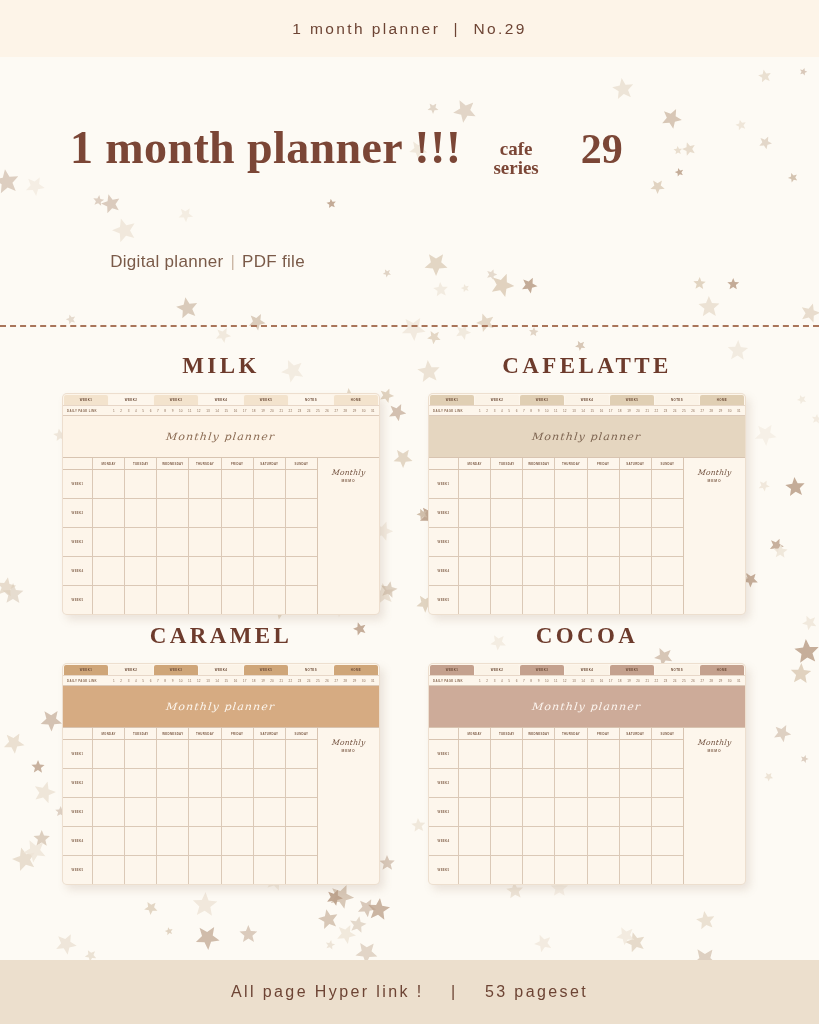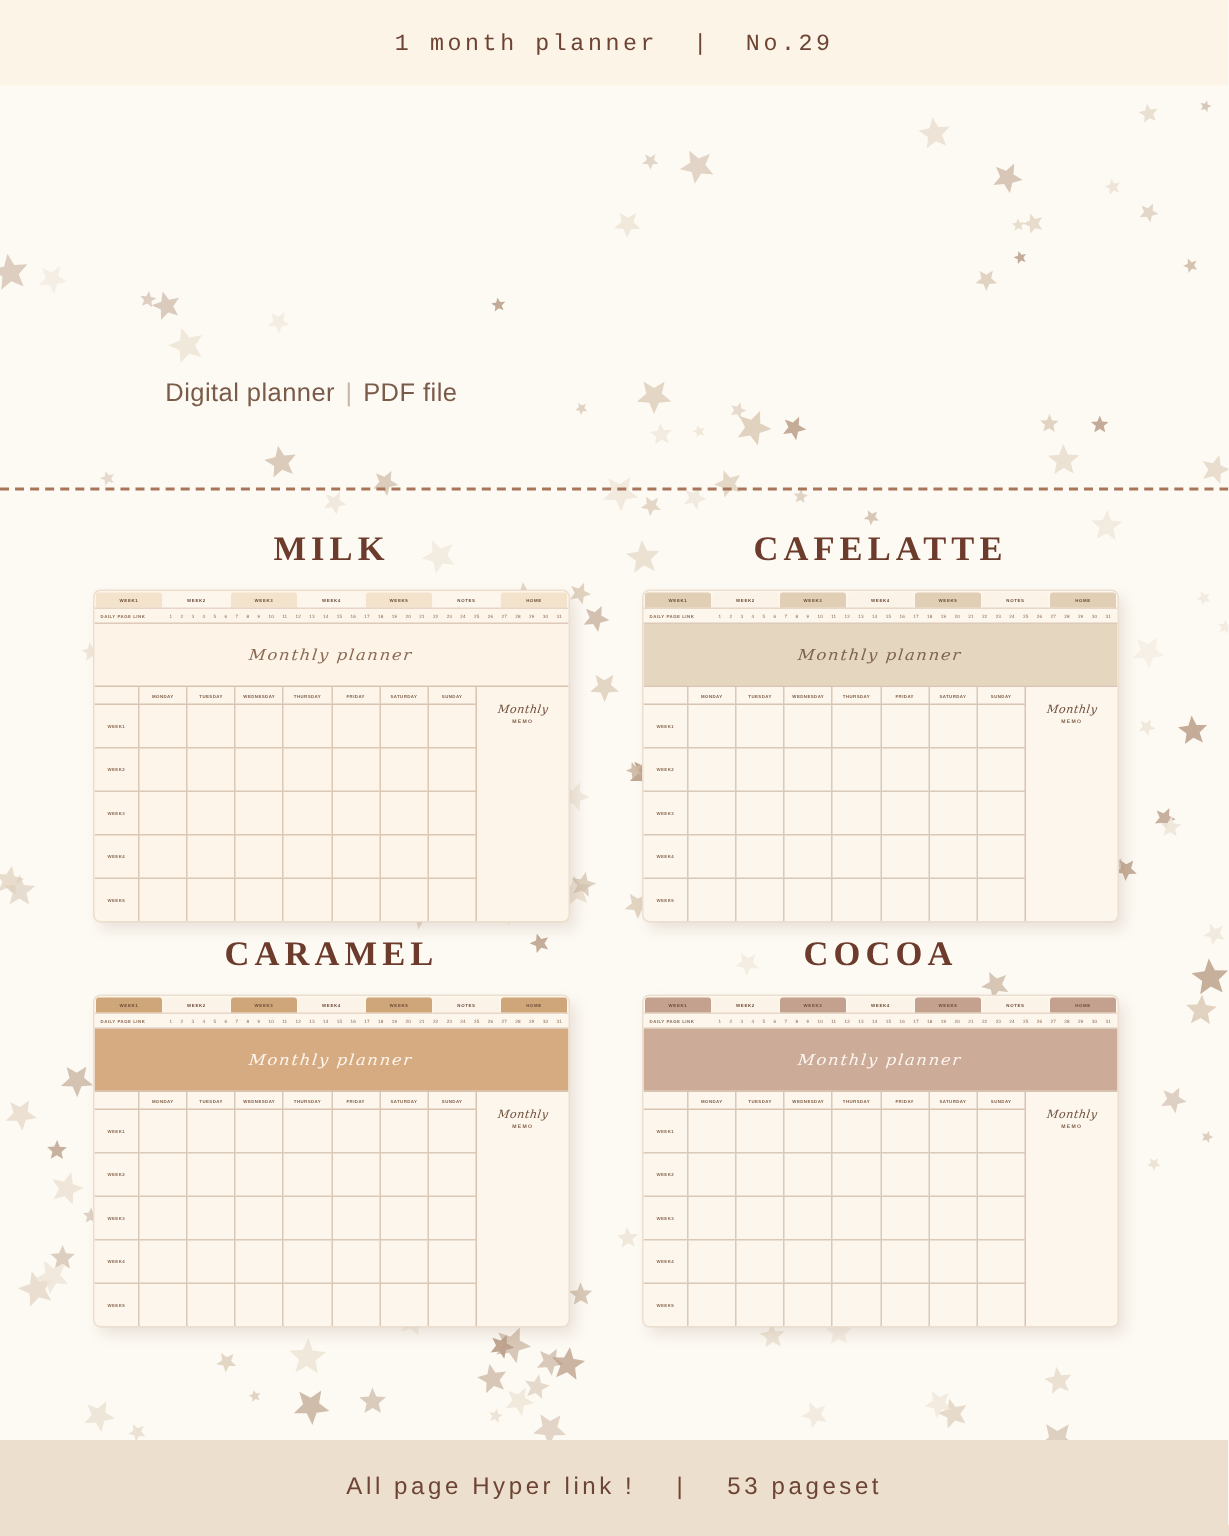--- a/index.html
+++ b/index.html
@@ -43,21 +43,21 @@
     top: 0; left: 0;
     width: 819px;
     height: 57px;
     background: #fdf4e8;
     z-index: 3;
     display: flex;
     align-items: center;
     justify-content: center;
   }
   .topbar-text {
-    font-family: Liberation Mono, monospace;
+    font-family: Liberation Sans, sans-serif;
     font-size: 15.5px;
     letter-spacing: 2.4px;
     color: #6d4434;
     white-space: pre;
   }
 
   
   .hero {
     position: absolute;
     top: 57px; left: 0;
@@ -835,20 +835,28 @@
       <span class="star" style="left:379.2px;top:387.6px;width:15.1px;height:15.1px;opacity:0.94;transform:rotate(22.0deg)"><svg width="15.1" height="15.1" viewBox="0 0 15.1 15.1">
           <path d="M7.57,0.00L9.57,4.81L14.77,5.23L10.81,8.62L12.02,13.70L7.57,10.98L3.12,13.70L4.33,8.62L0.37,5.23L5.57,4.81Z" fill="#dfd0bc"></path>
         </svg></span>
     </div>
 
   <div class="topbar">
     <div class="topbar-text">1 month planner  |  No.29</div>
   </div>
 
   <div class="hero">
+    <div class="hero-title-row">
+      <div class="hero-title">1 month planner !!!</div>
+      <div class="hero-series">
+        <span>cafe</span>
+        <span>series</span>
+      </div>
+      <div class="hero-number">29</div>
+    </div>
 
     <div class="hero-lines">
       <div class="hero-line">
         <span>Digital planner</span><span class="sep">|</span><span>PDF file</span>
       </div>
     </div>
   </div>
 
   <div class="divider"></div>
 

